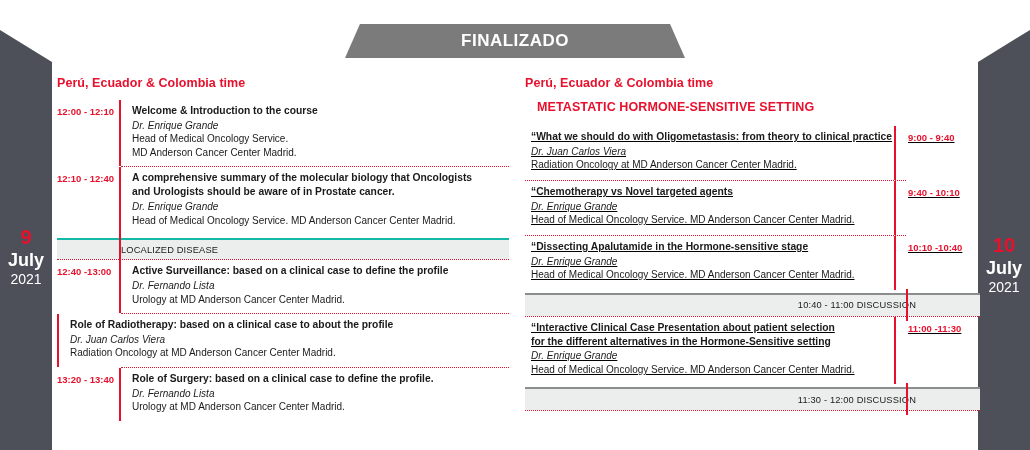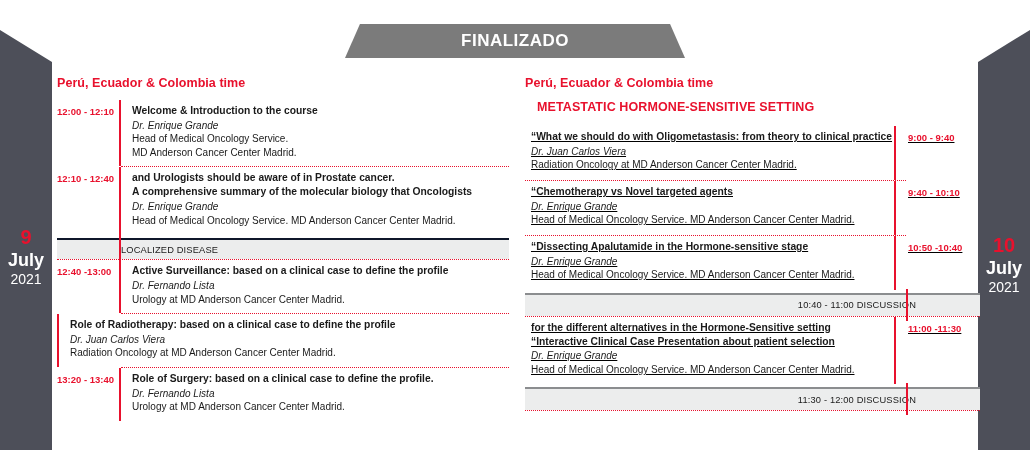--- a/index.html
+++ b/index.html
@@ -170,21 +170,21 @@
     margin-left: 0;
   }
 
   
   .section-banner-wrap {
     position: relative;
     margin: 4px 0 0 0;
   }
   .section-banner {
     background: #eceded;
-    border-top: 2px solid #0f172a;
+    border-top: 2px solid #14b8a6;
     height: 19px;
     display: flex;
     align-items: center;
   }
   .section-banner-label {
     font-size: 9.3px;
     color: #1a1a1a;
     padding-left: 64px;
     letter-spacing: 0.15px;
   }
@@ -298,22 +298,22 @@
         <p class="session-affil">MD Anderson Cancer Center Madrid.</p>
       </div>
     </div>
 
     <div class="dotted-sep indent"></div>
 
     <div class="session-row">
       <div class="session-time">12:10 - 12:40</div>
       <div class="session-bar"></div>
       <div class="session-body">
+        <p class="session-title">A comprehensive summary of the molecular biology that Oncologists</p>
         <p class="session-title">and Urologists should be aware of in Prostate cancer.</p>
-        <p class="session-title">A comprehensive summary of the molecular biology that Oncologists</p>
         <p class="session-speaker">Dr. Enrique Grande</p>
         <p class="session-affil">Head of Medical Oncology Service. MD Anderson Cancer Center Madrid.</p>
       </div>
     </div>
 
     <div class="section-banner-wrap">
       <div class="section-banner">
         <span class="section-banner-label">LOCALIZED DISEASE</span>
       </div>
       <div class="section-banner-redline"></div>
@@ -328,21 +328,21 @@
         <p class="session-speaker">Dr. Fernando Lista</p>
         <p class="session-affil">Urology at MD Anderson Cancer Center Madrid.</p>
       </div>
     </div>
 
     <div class="dotted-sep indent"></div>
 
     <div class="session-row">
       <div class="session-bar"></div>
       <div class="session-body">
-        <p class="session-title">Role of Radiotherapy: based on a clinical case to define the profile</p>
+        <p class="session-title">Role of Radiotherapy: based on a clinical case to about the profile</p>
         <p class="session-speaker">Dr. Juan Carlos Viera</p>
         <p class="session-affil">Radiation Oncology at MD Anderson Cancer Center Madrid.</p>
       </div>
     </div>
 
     <div class="dotted-sep indent"></div>
 
     <div class="session-row">
       <div class="session-time">13:20 - 13:40</div>
       <div class="session-bar"></div>
@@ -384,35 +384,35 @@
 
     <div class="rdotted-sep"></div>
 
     <div class="rsession-row">
       <div class="rsession-body">
         <p class="session-title">“Dissecting Apalutamide in the Hormone-sensitive stage</p>
         <p class="session-speaker">Dr. Enrique Grande</p>
         <p class="session-affil">Head of Medical Oncology Service. MD Anderson Cancer Center Madrid.</p>
       </div>
       <div class="rsession-bar"></div>
-      <div class="rsession-time">10:50 -10:40</div>
+      <div class="rsession-time">10:10 -10:40</div>
     </div>
 
     <div class="disc-banner-wrap">
       <div class="disc-banner">
         <span class="disc-banner-label">10:40  - 11:00  DISCUSSION</span>
       </div>
       <div class="disc-banner-redline"></div>
     </div>
     <div class="rdotted-sep through"></div>
 
     <div class="rsession-row">
       <div class="rsession-body">
+        <p class="session-title">“Interactive Clinical Case Presentation about patient selection</p>
         <p class="session-title">for the different alternatives in the Hormone-Sensitive setting</p>
-        <p class="session-title">“Interactive Clinical Case Presentation about patient selection</p>
         <p class="session-speaker">Dr. Enrique Grande</p>
         <p class="session-affil">Head of Medical Oncology Service. MD Anderson Cancer Center Madrid.</p>
       </div>
       <div class="rsession-bar"></div>
       <div class="rsession-time">11:00 -11:30</div>
     </div>
 
     <div class="disc-banner-wrap">
       <div class="disc-banner">
         <span class="disc-banner-label">11:30  - 12:00  DISCUSSION</span>

